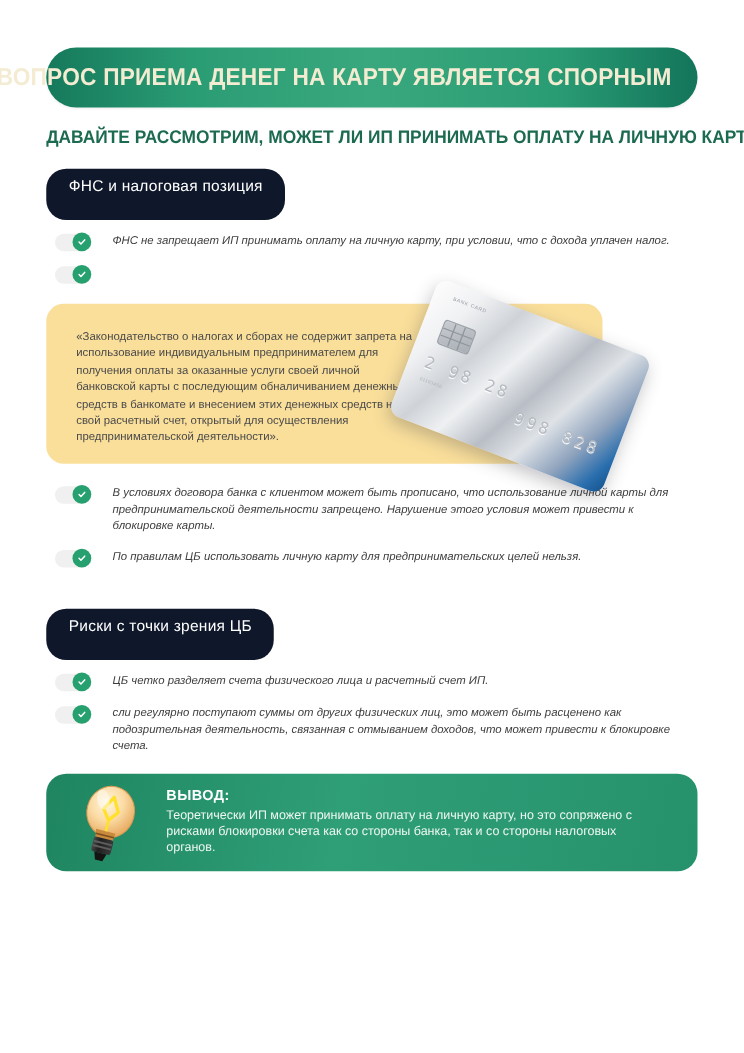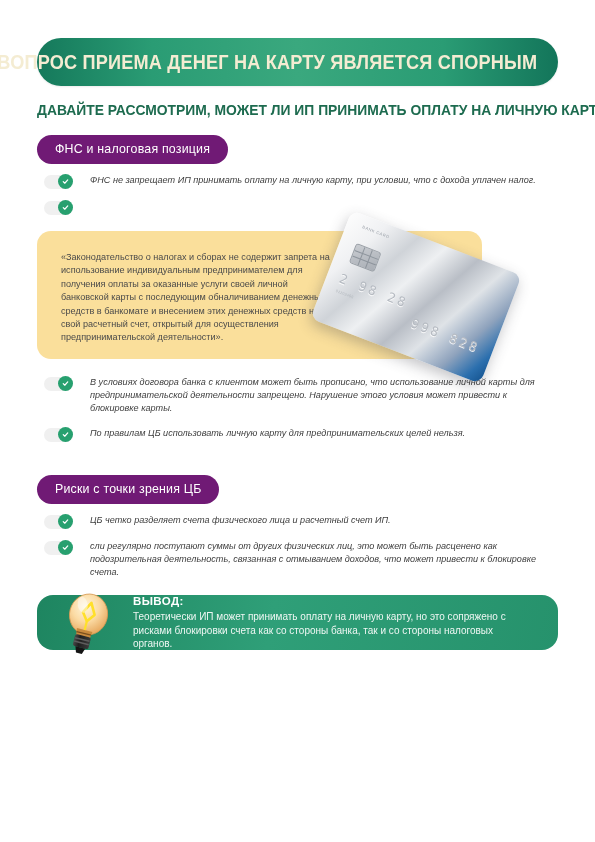--- a/index.html
+++ b/index.html
@@ -52,23 +52,23 @@
     font-size: 14.6px;
     transform: scaleX(0.95);
     transform-origin: left center;
     white-space: nowrap;
   }
 
   
   .section-pill {
     display: inline-block;
     margin-top: 17px;
-    padding: 7px 18px 8px 18px;
+    padding: 7px 18px 20px 18px;
     border-radius: 16px;
-    background: #701a75;
+    background: #0f172a;
     color: #ffffff;
     font-size: 12.4px;
     letter-spacing: 0.2px;
   }
 
   
   .bullets {
     margin-top: 10px;
     padding: 0;
     list-style: none;
@@ -194,21 +194,21 @@
     left: 14px;
     top: 79px;
     font-size: 3.6px;
     color: #aeb3ba;
     letter-spacing: 0.4px;
   }
 
   
   .conclusion {
     margin-top: 14px;
-    height: 55px;
+    height: 78px;
     border-radius: 16px;
     background: linear-gradient(100deg,#1e8560 0%, #2f9f78 45%, #26926c 100%);
     display: flex;
     align-items: center;
     padding: 0 22px;
     box-sizing: border-box;
   }
   .bulb {
     position: relative;
     flex: 0 0 auto;

